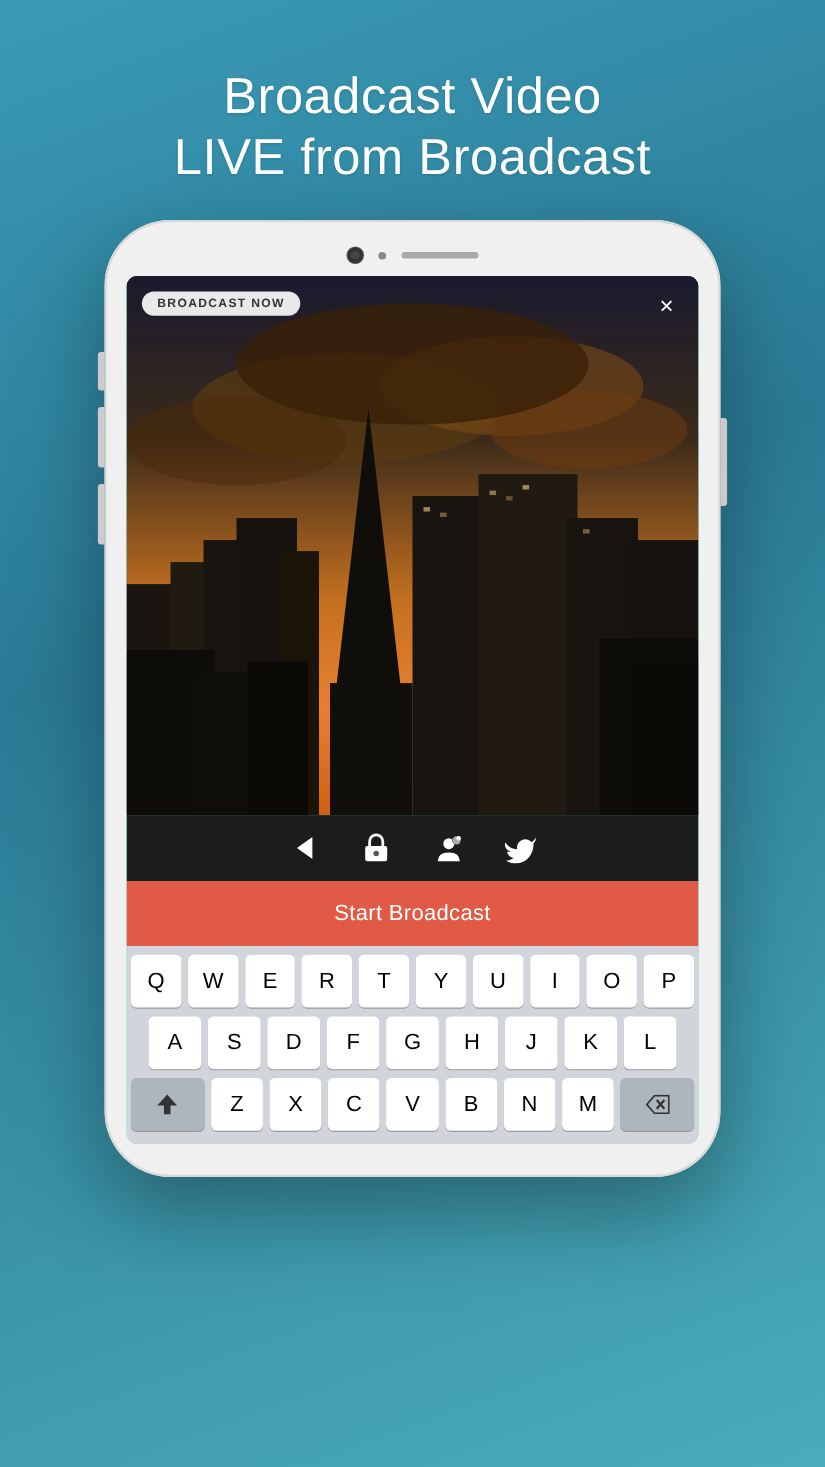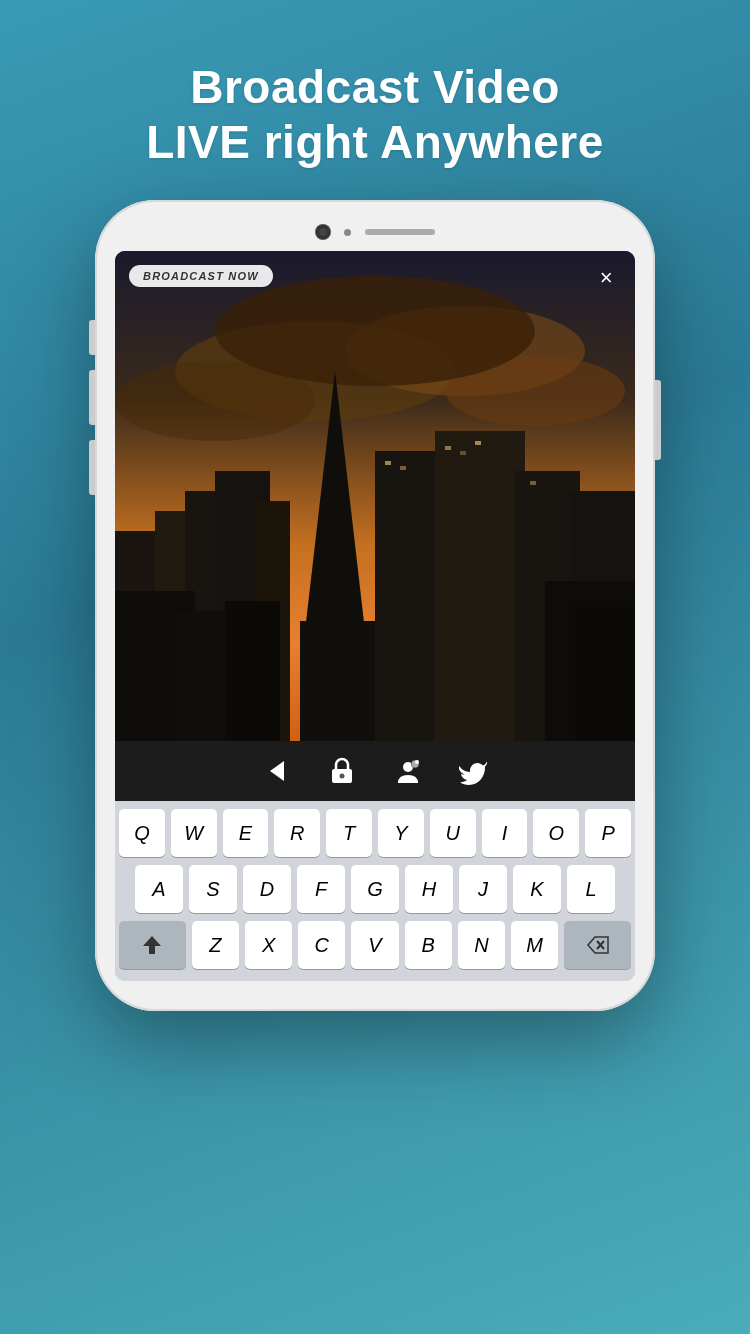--- a/index.html
+++ b/index.html
@@ -13,21 +13,21 @@
       display: flex;
       flex-direction: column;
       align-items: center;
     }
 
     .header-text {
       margin-top: 60px;
       text-align: center;
       color: white;
       font-size: 46px;
-      font-weight: 700;
+      font-weight: 400;
       line-height: 1.2;
       letter-spacing: 0.5px;
       text-shadow: 0 1px 3px rgba(0,0,0,0.15);
     }
 
     
     .phone-frame {
       position: relative;
       width: 560px;
       margin-top: 30px;
@@ -66,21 +66,20 @@
       height: 7px;
       border-radius: 50%;
       background: #888;
     }
 
     .phone-screen {
       background: #5eead4;
       border-radius: 10px;
       overflow: hidden;
       position: relative;
-      font-style: italic;
     }
 
     
     .broadcast-area {
       position: relative;
       width: 100%;
       height: 490px;
       background: #2a2010;
       overflow: hidden;
     }
@@ -255,21 +254,21 @@
       background: #ccc;
       border-radius: 0 3px 3px 0;
     }
   </style>
 </head>
 <body>
 
 <div>
   <div class="header-text">
     <span>Broadcast Video</span><br>
-    <span>LIVE right Anywhere</span>
+    <span>LIVE from Broadcast</span>
   </div>
 </div>
 
 <div class="phone-frame">
 
   <div class="phone-side-left"></div>
   <div class="phone-side-left2"></div>
   <div class="phone-side-left3"></div>
   <div class="phone-side-right"></div>
 
@@ -366,20 +365,21 @@
           <circle cx="23" cy="5" r="2" fill="white"></circle>
         </svg>
       </div>
       <div class="control-icon">
         <svg width="30" height="28" viewBox="0 0 30 28" xmlns="http://www.w3.org/2000/svg">
           <path d="M28 4.5 C27 6.5 25.5 8 24 8.5 C22.5 7 20.5 6 18.5 6 C14.5 6 11 9.5 11 13.5 C11 14 11.1 14.5 11.2 15 C6.5 14.8 2.5 12.5 0.5 9 C0 10 -0.2 11.2 0.2 12.5 C1 14.8 3 16.5 5.5 17.2 C4.5 17.5 3.2 17.5 2 17 C2.5 20 5 22.5 8 23 C6 24.5 3.5 25.5 1 25.2 C3.5 27 6.5 28 9.8 28 C20.5 28 26.5 18.5 26 9.5 C27.2 8.5 28.5 6.8 28 4.5Z" fill="white"></path>
         </svg>
       </div>
     </div>
 
+    <div class="start-broadcast-btn">Start Broadcast</div>
 
     <div class="keyboard">
 
       <div class="key-row">
         <div class="key">Q</div>
         <div class="key">W</div>
         <div class="key">E</div>
         <div class="key">R</div>
         <div class="key">T</div>
         <div class="key">Y</div>

